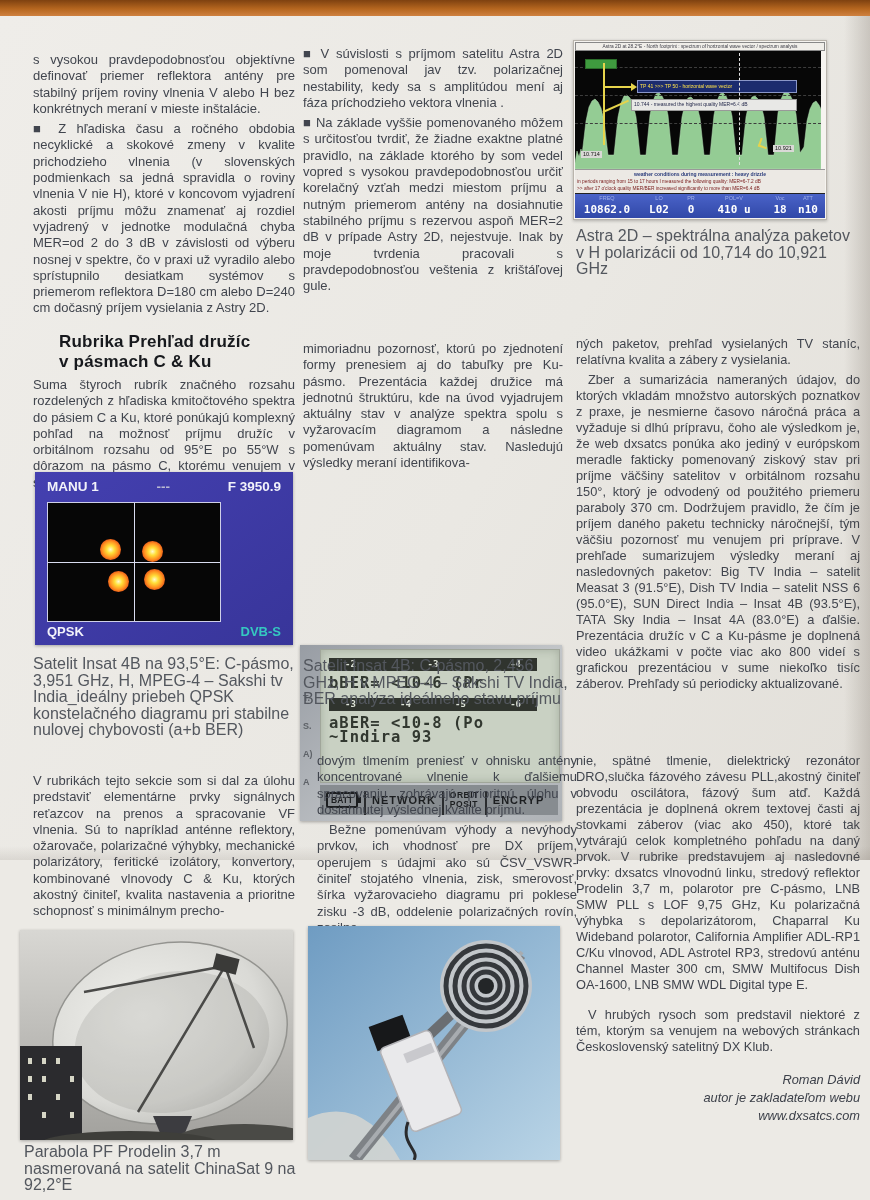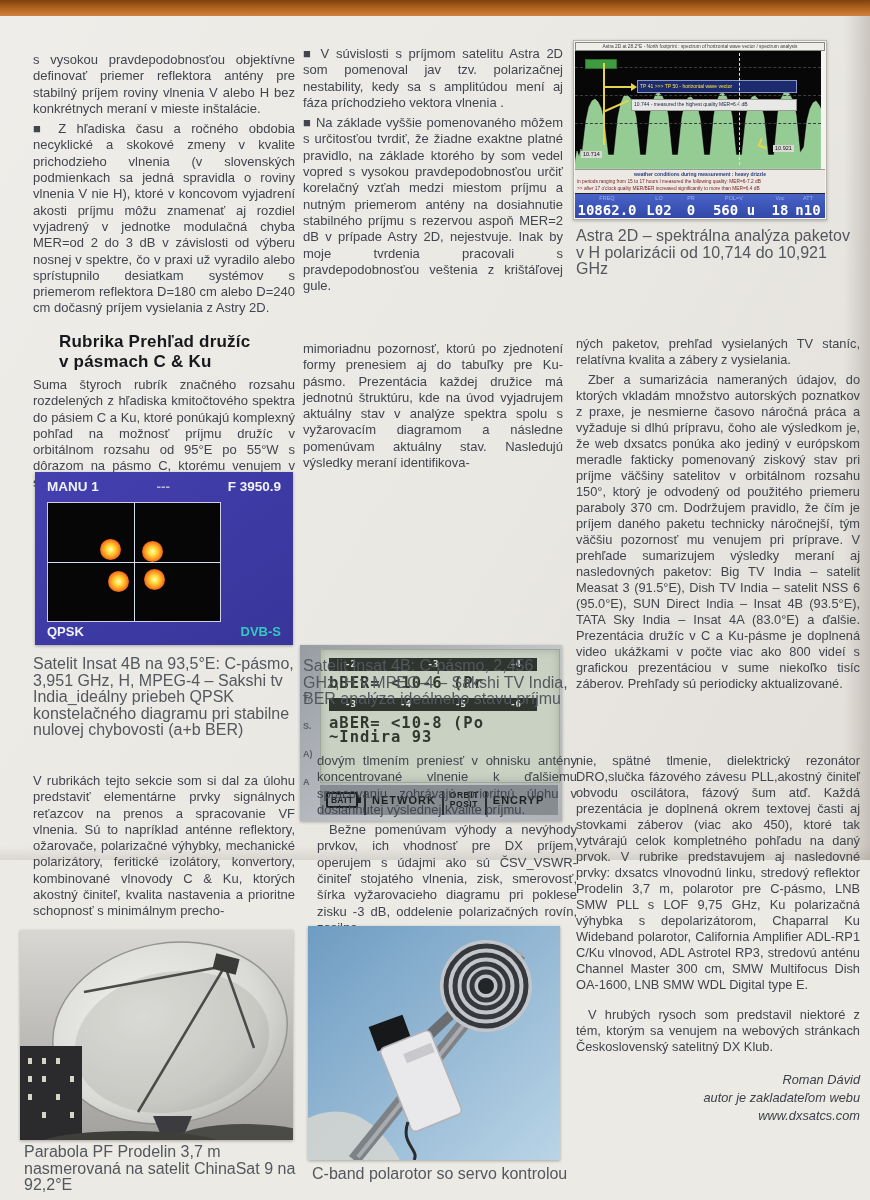--- a/index.html
+++ b/index.html
@@ -47,21 +47,21 @@
   .spec-f1{position:absolute;left:6px;top:100px;background:#d9d9d6;color:#111;font-size:5.5px;line-height:7px;padding:0 2px;}
   .spec-f2{position:absolute;left:198px;top:94px;background:#d9d9d6;color:#111;font-size:5.5px;line-height:7px;padding:0 2px;}
   .spec-chev{position:absolute;left:184px;top:88px;width:7px;height:7px;border-left:2px solid #e6d44c;border-bottom:2px solid #e6d44c;transform:rotate(20deg);}
   .spec-notes{background:#ece9e4;border-top:1px solid #999;padding:1px 2px;}
   .spec-notes .n1{color:#283a7a;font-size:5px;line-height:7px;text-align:center;font-weight:bold;white-space:nowrap;overflow:hidden;}
   .spec-notes .n2{color:#7c2020;font-size:4.8px;line-height:7px;white-space:nowrap;overflow:hidden;}
   .spec-status{background:linear-gradient(to bottom,#4a63c8,#3148a8);border-top:1px solid #222;}
   .spec-status .heads{display:flex;height:9px;}
   .spec-status .heads span{color:#9fb0e8;font-size:5.5px;line-height:9px;text-align:center;}
   .spec-status .vals{display:flex;height:15px;}
-  .spec-status .vals span{color:#fff;font-family:"DejaVu Sans Mono",monospace;font-weight:bold;font-size:14px;line-height:14px;text-align:center;}
+  .spec-status .vals span{color:#fff;font-family:"DejaVu Sans Mono",monospace;font-weight:bold;font-size:11px;line-height:14px;text-align:center;}
   .sw0{width:64px;} .sw1{width:40px;} .sw2{width:24px;} .sw3{width:62px;} .sw4{width:30px;} .sw5{width:26px;}
 
   
   .qpsk{width:258px;height:173px;background:linear-gradient(145deg,#4440b0,#38359a);position:relative;
     box-shadow:0 1px 3px rgba(0,0,0,.3);}
   .qpsk-head{position:absolute;left:12px;right:12px;top:7px;display:flex;justify-content:space-between;
     color:#f2f2fa;font-weight:bold;font-size:13.5px;}
   .qpsk-head .dashes{color:#b9b9d2;}
   .qpsk-square{position:absolute;left:12px;top:30px;width:172px;height:118px;background:#060606;border:1px solid #cfd0e8;}
   .qpsk-vline{position:absolute;left:86px;top:0;width:1px;height:100%;background:#d8dcf0;}
@@ -149,21 +149,21 @@
         <span class="sw1">LO</span>
         <span class="sw2">PR</span>
         <span class="sw3">POL=V</span>
         <span class="sw4">Voc</span>
         <span class="sw5">ATT</span>
       </div>
       <div class="vals">
         <span class="sw0">10862.0</span>
         <span class="sw1">L02</span>
         <span class="sw2">0</span>
-        <span class="sw3">560 u</span>
+        <span class="sw3">410 u</span>
         <span class="sw4">18</span>
         <span class="sw5">n10</span>
       </div>
     </div>
   </div>
   <div class="abs cap" style="left:576px;top:212px;width:282px;">Astra 2D – spektrálna analýza paketov v H polarizácii od 10,714 do 10,921 GHz</div>
 
   <div class="abs" style="left:33px;top:316px;width:262px;">
     <div class="h2">Rubrika Prehľad družíc</div>
     <div class="h2">v pásmach C &amp; Ku</div>
@@ -315,17 +315,16 @@
         <circle r="22" fill="none" stroke="#35383c" stroke-width="5"></circle>
         <circle r="14" fill="none" stroke="#35383c" stroke-width="5"></circle>
         <circle r="8" fill="#232628"></circle>
       </g>
       <rect x="64" y="94" width="36" height="26" transform="rotate(-20 82 107)" fill="#17181a"></rect>
       <rect x="86" y="110" width="54" height="90" rx="5" transform="rotate(-22 113 155)" fill="#e9e9eb" stroke="#b2b2b6" stroke-width="1.5"></rect>
       <rect x="96" y="122" width="30" height="10" transform="rotate(-22 111 127)" fill="#c9c9cd"></rect>
       <path d="M100,196 C92,218 112,224 106,234" stroke="#2a2b2d" stroke-width="3" fill="none"></path>
     </svg>
   </div>
-  <div class="abs cap" style="left:312px;top:1150px;width:256px;">C-band polarotor so servo kontrolou</div>
 
   <div class="edge-shadow"></div>
   <div class="bottom-shadow"></div>
 </div>
 
 </body></html>

